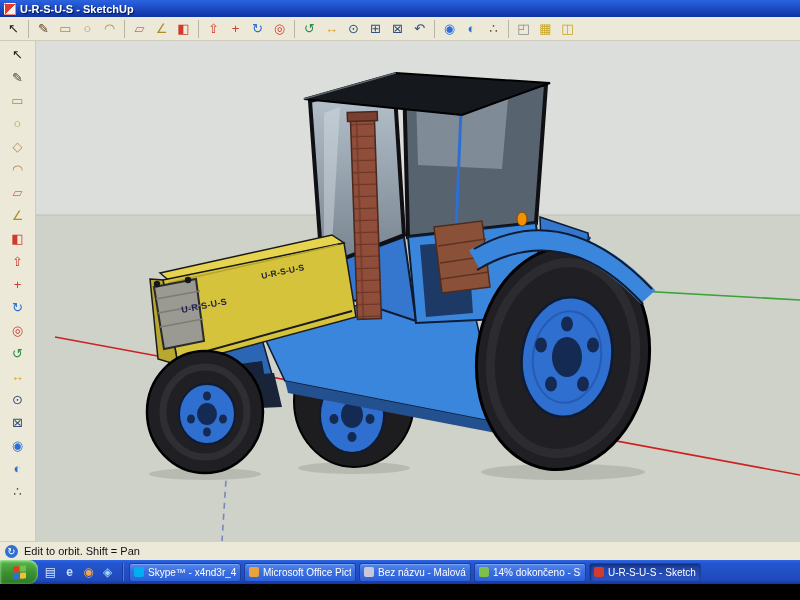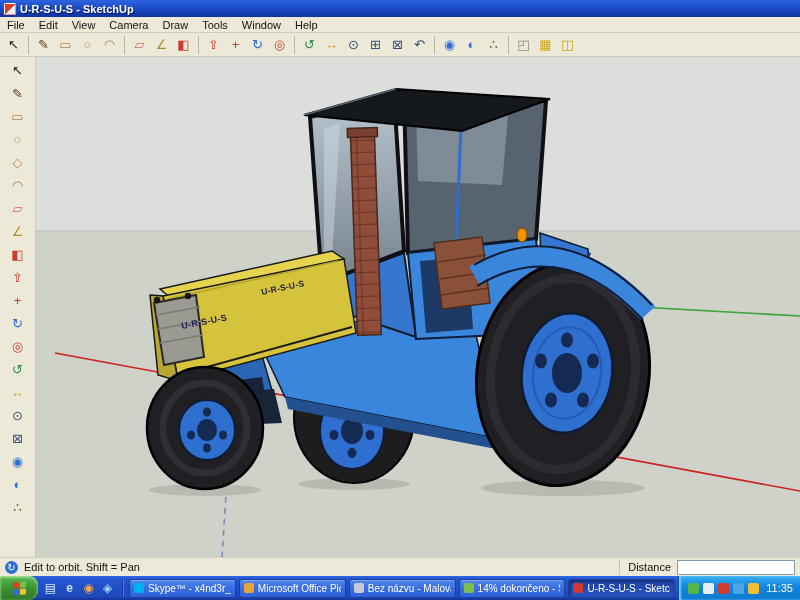--- a/index.html
+++ b/index.html
@@ -70,30 +70,20 @@
 </head>
 <body>
 
 <div class="app">
 
   <div class="titlebar">
     <div class="app-icon"></div>
     <span class="title-text">U-R-S-U-S - SketchUp</span>
   </div>
 
-  <div class="menubar">
-      <div class="menu-item">File</div>
-      <div class="menu-item">Edit</div>
-      <div class="menu-item">View</div>
-      <div class="menu-item">Camera</div>
-      <div class="menu-item">Draw</div>
-      <div class="menu-item">Tools</div>
-      <div class="menu-item">Window</div>
-      <div class="menu-item">Help</div>
-    </div>
 
   <div class="toolbar-top">
       <div class="tool-btn" style="color: rgb(26, 26, 26);">↖</div>
       <div class="tb-sep"></div>
       <div class="tool-btn" style="color: rgb(90, 60, 30);">✎</div>
       <div class="tool-btn" style="color: rgb(181, 135, 74);">▭</div>
       <div class="tool-btn" style="color: rgb(181, 135, 74);">○</div>
       <div class="tool-btn" style="color: rgb(181, 135, 74);">◠</div>
       <div class="tb-sep"></div>
       <div class="tool-btn" style="color: rgb(212, 101, 106);">▱</div>
@@ -266,24 +256,20 @@
             <path d="M441,229 Q528,177 607,263" fill="none" stroke="#0d1b33" stroke-width="2"></path>
           </g>
         </g>
       </svg>
     </div>
   </div>
 
   <div class="statusbar">
     <div class="status-icon">↻</div>
     <span>Edit to orbit.  Shift = Pan</span>
-    <div class="measure">
-      <span>Distance</span>
-      <input value="" style="">
-    </div>
   </div>
 
   <div class="taskbar">
     <div class="start-btn">
       <div class="flag">
         <span style="background:#e23b2a"></span>
           <span style="background:#74c043"></span>
         <span style="background:#2f6fd6"></span>
           <span style="background:#efc334"></span>
       </div>
@@ -310,25 +296,15 @@
         </div>
         <div class="task-btn">
           <span class="task-ico" style="background: rgb(126, 192, 74);"></span>
           <span class="task-label">14% dokončeno - Sky...</span>
         </div>
         <div class="task-btn active">
           <span class="task-ico" style="background: rgb(210, 59, 47);"></span>
           <span class="task-label">U-R-S-U-S - SketchUp</span>
         </div>
       </div>
-    <div class="tray">
-      <div class="tray-icons" style="display:flex;gap:4px">
-          <span class="tray-ico" style="background: rgb(88, 181, 71);"></span>
-          <span class="tray-ico" style="background: rgb(232, 238, 248);"></span>
-          <span class="tray-ico" style="background: rgb(210, 59, 47);"></span>
-          <span class="tray-ico" style="background: rgb(74, 166, 232);"></span>
-          <span class="tray-ico" style="background: rgb(240, 192, 48);"></span>
-        </div>
-      <span class="clock">11:35</span>
-    </div>
   </div>
 
 </div>
 
 </body></html>

